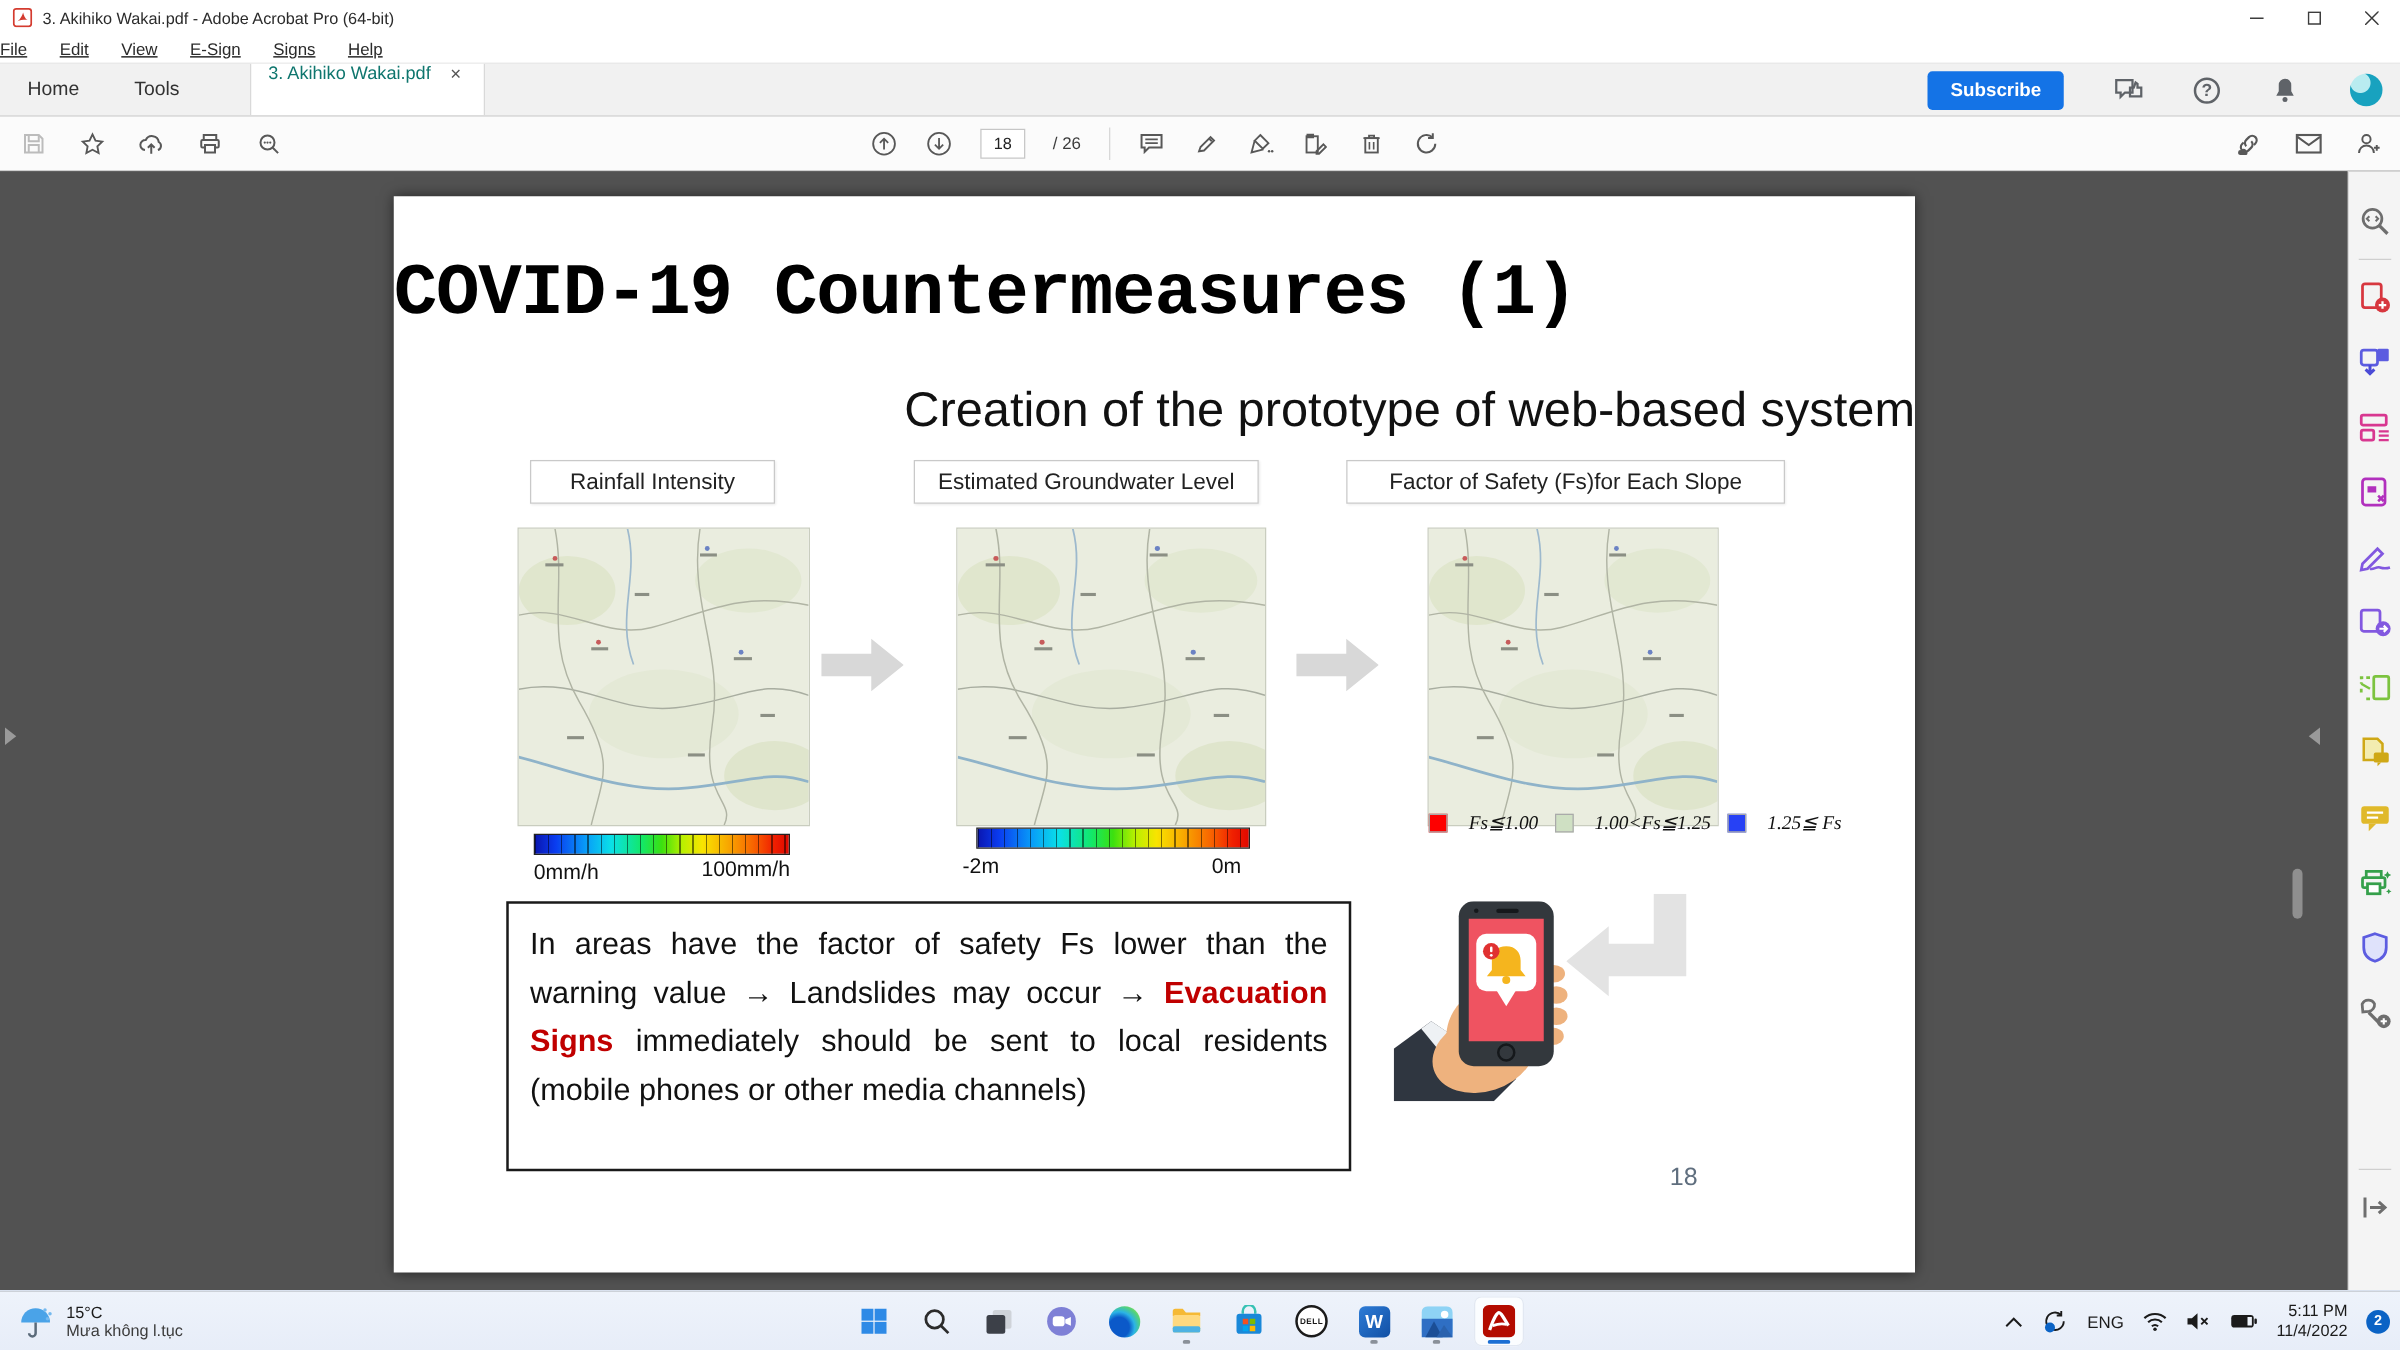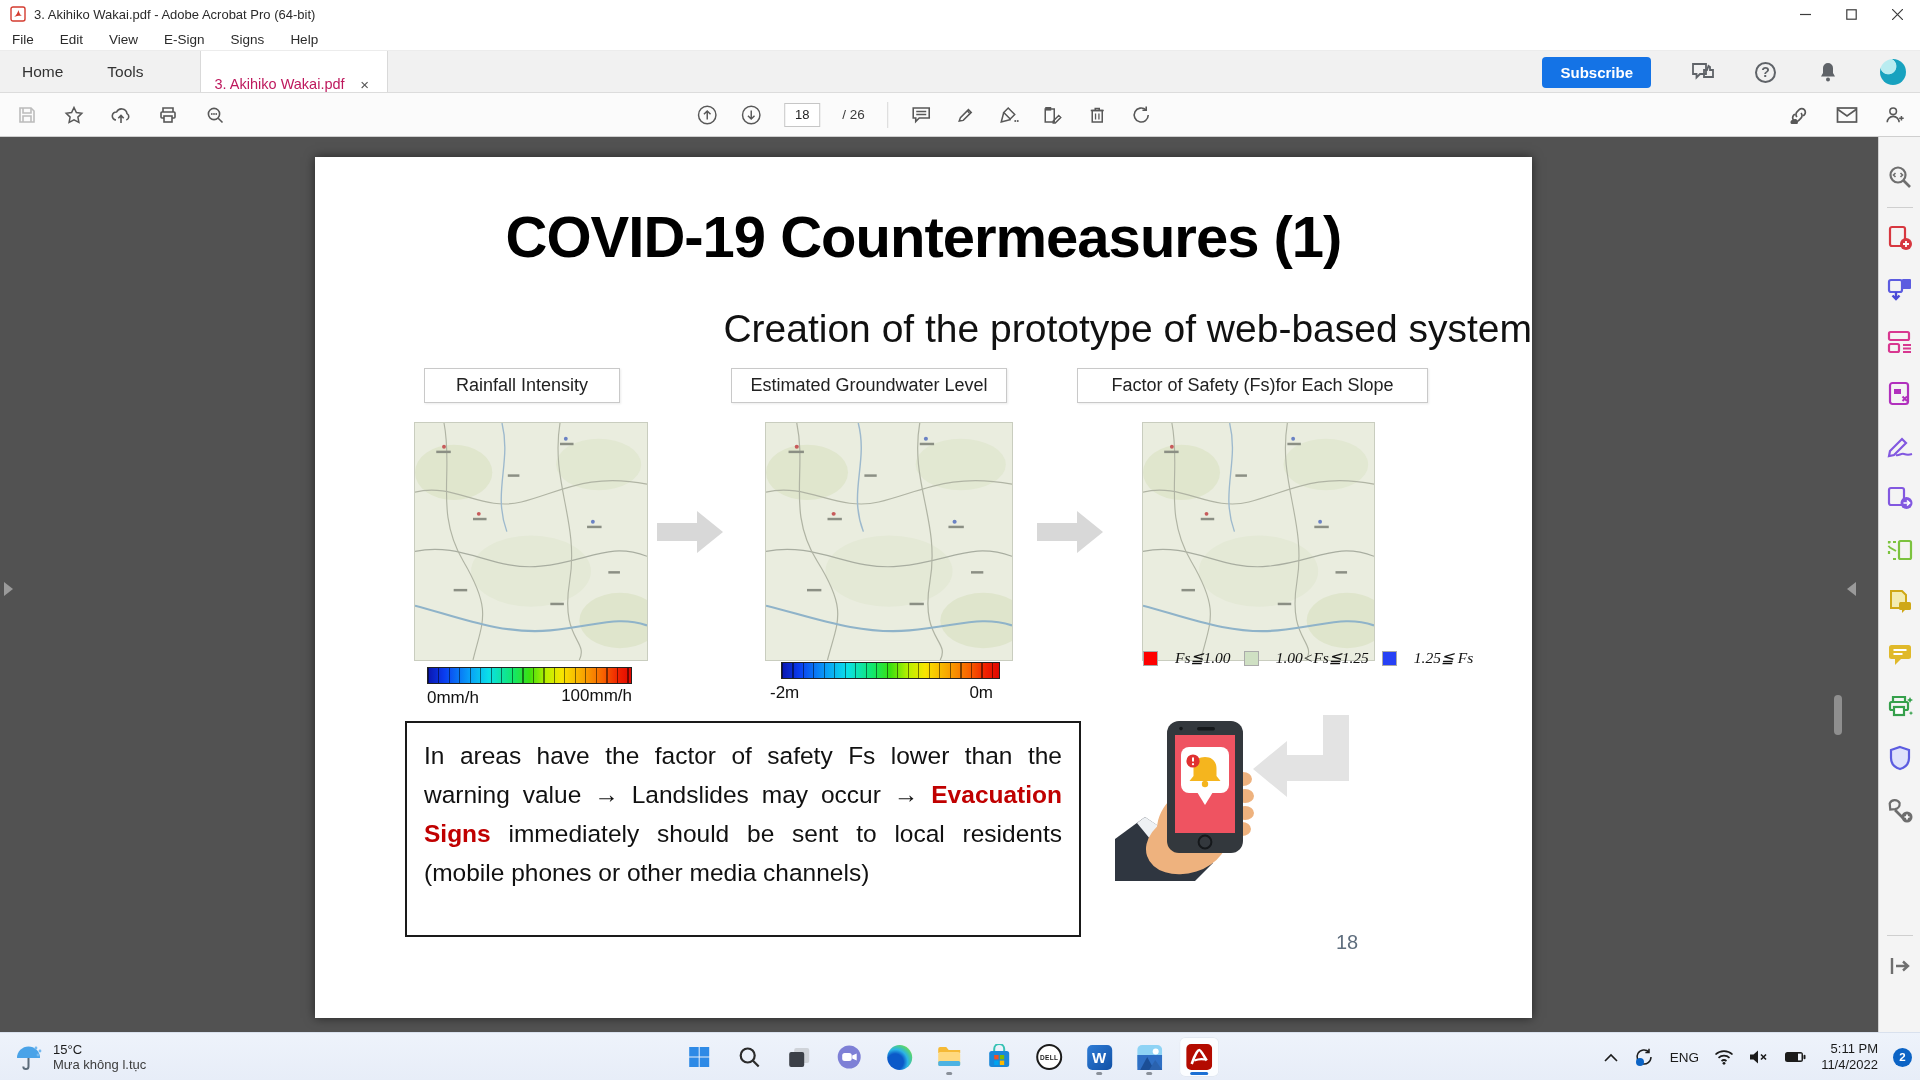--- a/index.html
+++ b/index.html
@@ -7,27 +7,27 @@
   .app { width:1920px; height:1080px; display:flex; flex-direction:column; }
 
   
   .titlebar { height:28px; background:#ffffff; display:flex; align-items:center; padding-left:10px; position:relative; }
   .titlebar .pdficon { width:16px; height:16px; margin-right:8px; }
   .titlebar .wtitle { font-size:13px; color:#2b2b2b; }
   .wincontrols { position:absolute; right:0; top:0; height:28px; display:flex; }
   .winbtn { width:46px; height:28px; display:flex; align-items:center; justify-content:center; }
 
   
-  .menubar { height:23px; background:#ffffff; display:flex; align-items:center; gap:26px; padding-left:12px; border-bottom:1px solid #ececec; }
+  .menubar { height:23px; background:#ffffff; display:flex; align-items:center; gap:26px; border-bottom:1px solid #ececec;text-decoration:underline; }
   .menubar span { font-size:13.5px; color:#2b2b2b; }
 
   
   .tabbar { height:42px; background:#f1f1f1; display:flex; align-items:stretch; position:relative; border-bottom:1px solid #dcdcdc; }
   .tab { display:flex; align-items:center; padding:0 22px; font-size:15.5px; color:#323232; }
-  .doctab { background:#ffffff; border-left:1px solid #d9d9d9; border-right:1px solid #d9d9d9; margin-left:34px; padding:0 14px; display:flex; align-items:flex-end; gap:12px; font-size:14.5px; color:#be185d; }
+  .doctab { background:#ffffff; border-left:1px solid #d9d9d9; border-right:1px solid #d9d9d9; margin-left:34px; padding:0 14px; display:flex; align-items:flex-start; gap:12px; font-size:14.5px; color:#0f766e; }
   .closex { width:16px; height:16px; display:flex; align-items:center; justify-content:center; color:#555; font-size:15px; }
   .closex::before { content:"×"; }
   .tabactions { position:absolute; right:14px; top:0; height:42px; display:flex; align-items:center; gap:40px; }
   .subscribe { background:#1473e6; color:#fff; font-weight:700; font-size:15px; border:none; border-radius:4px; padding:7px 18px; }
   .avatar { width:26px; height:26px; border-radius:50%; background:radial-gradient(circle at 32% 28%, #b9ecf0 0 30%, #18a2bf 33%); }
   .hicon { width:24px; height:24px; display:flex; align-items:center; justify-content:center; }
   .helpc { width:21px; height:21px; border:2px solid #5f6368; border-radius:50%; color:#5f6368; font-size:14px; font-weight:700; display:flex; align-items:center; justify-content:center; }
   .helpc::before { content:"?"; }
 
   
@@ -50,21 +50,21 @@
   .vthumb { position:absolute; top:558px; left:0; width:8px; height:40px; background:#8f8f8f; border-radius:4px; }
 
   
   .rightbar { width:42px; background:#f4f4f4; border-left:1px solid #d0d0d0; display:flex; flex-direction:column; align-items:center; padding-top:14px; }
   .rb-item { height:52px; display:flex; align-items:center; justify-content:center; width:100%; }
   .rb-div { width:26px; height:1px; background:#cfcfcf; margin:4px 0; }
   .rb-spacer { flex:1; }
   .rb-bottom { margin-bottom:40px; }
 
   
-  .s-title { position:absolute; left:0; top:46px; width:100%; text-align:center; font-size:58px; font-weight:800; color:#000; letter-spacing:-1px; }
+  .s-title { position:absolute; left:0; top:46px; width:100%; font-size:58px; font-weight:800; color:#000; letter-spacing:-1px;font-family:Liberation Mono, monospace; }
   .s-sub { position:absolute; left:0; top:150px; width:100%; text-align:right; font-size:39px; font-weight:400; color:#111; }
   .plabel { position:absolute; top:211px; height:35px; background:#fff; border:1px solid #c9c9c9; box-shadow:1px 1px 2px rgba(0,0,0,.08); display:flex; align-items:center; justify-content:center; font-size:18px; color:#222; }
   .pl1 { left:109px; width:196px; } .pl2 { left:416px; width:276px; } .pl3 { left:762px; width:351px; }
   .map { position:absolute; top:266px; height:237px; outline:1px solid #c9cdbf; }
   .m1 { left:100px; width:232px; } .m2 { left:451px; width:246px; } .m3 { left:828px; width:231px; }
   .flowarrow { position:absolute; top:352px; }
   .fa1 { left:342px; } .fa2 { left:722px; }
   .cbar { position:absolute; height:17px; border:1px solid #222;
     background:
       repeating-linear-gradient(90deg, rgba(0,0,0,.5) 0 1px, transparent 1px 10.5px),

